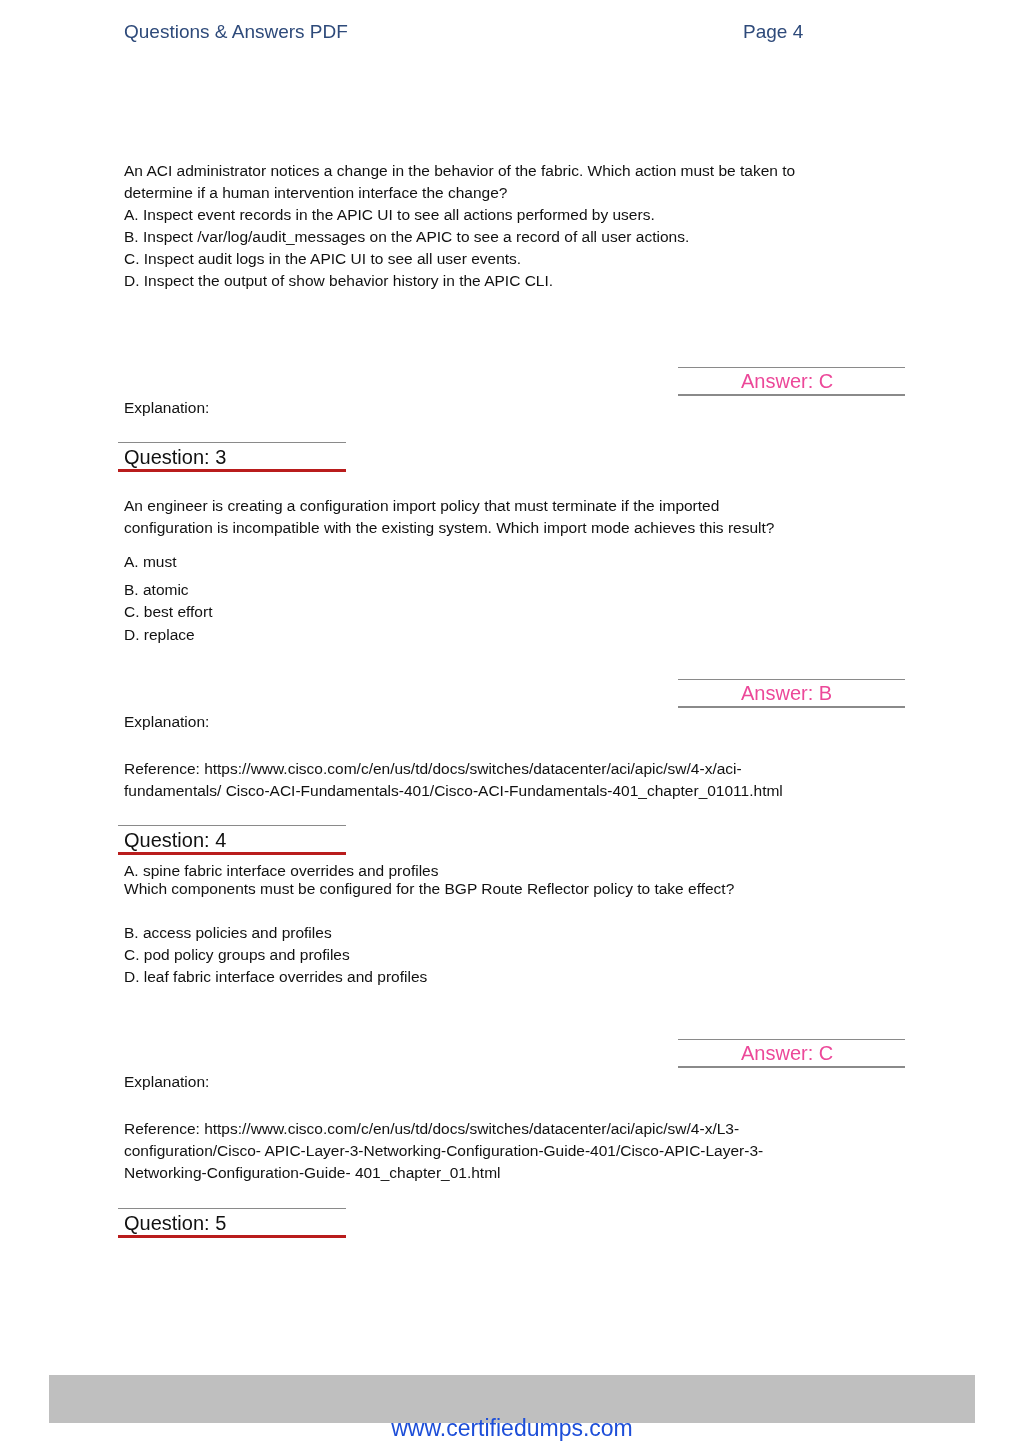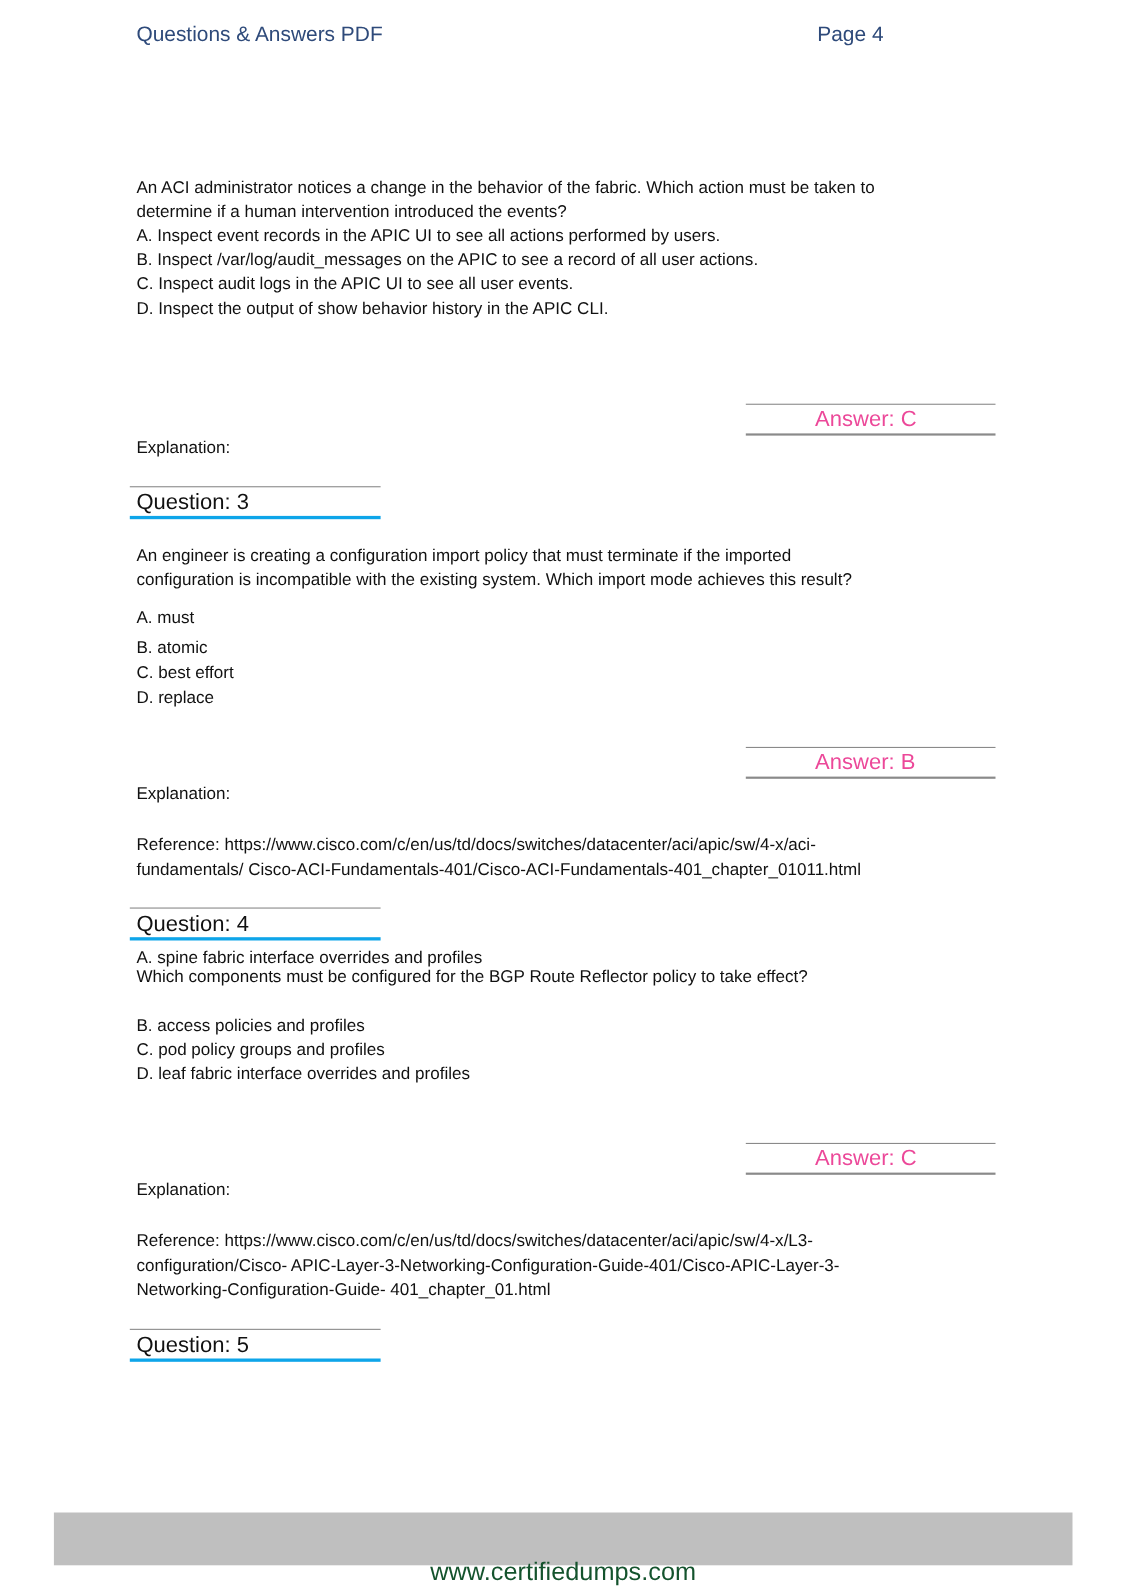--- a/index.html
+++ b/index.html
@@ -6,35 +6,35 @@
     body { width: 1024px; height: 1448px; position: relative; overflow: hidden;
            font-family: "Liberation Sans", sans-serif; color: #111111; }
     .hdr { position: absolute; top: 21px; font-size: 19px; color: #2e4a7a; }
     .hdr-title { left: 124px; }
     .hdr-page { left: 743px; }
     .txt { position: absolute; left: 124px; font-size: 15.5px; line-height: 22px; color: #111; white-space: nowrap; }
     .answer-box { position: absolute; left: 678px; width: 227px; height: 26px;
                   border-top: 1px solid #8a8a8a; border-bottom: 2px solid #8a8a8a; }
     .answer-box span { position: absolute; left: 63px; top: 2px; font-size: 20px; color: #ec4899; }
     .question-box { position: absolute; left: 118px; width: 228px; height: 26px;
-                    border-top: 1px solid #8a8a8a; border-bottom: 3px solid #0ea5e9; }
+                    border-top: 1px solid #8a8a8a; border-bottom: 3px solid #b91c1c; }
     .question-box span { position: absolute; left: 6px; top: 3px; font-size: 20px; color: #111; }
     .footer-bar { position: absolute; left: 49px; top: 1375px; width: 926px; height: 48px; background: #bfbfbf; }
     .footer-url { position: absolute; left: 0; width: 1024px; top: 1415px; text-align: center;
-                  font-size: 23px; color: #14532d; }
+                  font-size: 23px; color: #1d4ed8; }
   </style>
 </head>
 <body>
 
 <div class="hdr hdr-title">Questions &amp; Answers PDF</div>
 <div class="hdr hdr-page">Page 4</div>
 
 <div>
   <div class="txt" style="top:160px">An ACI administrator notices a change in the behavior of the fabric. Which action must be taken to</div>
-  <div class="txt" style="top:182px">determine if a human intervention introduced the events?</div>
+  <div class="txt" style="top:182px">determine if a human intervention interface the change?</div>
   <div class="txt" style="top:204px">A. Inspect event records in the APIC UI to see all actions performed by users.</div>
   <div class="txt" style="top:226px">B. Inspect /var/log/audit_messages on the APIC to see a record of all user actions.</div>
   <div class="txt" style="top:248px">C. Inspect audit logs in the APIC UI to see all user events.</div>
   <div class="txt" style="top:270px">D. Inspect the output of show behavior history in the APIC CLI.</div>
   <div class="answer-box" style="top:367px">
     <span>Answer: C</span>
   </div>
   <div class="txt" style="top:397px">Explanation:</div>
 </div>
 

